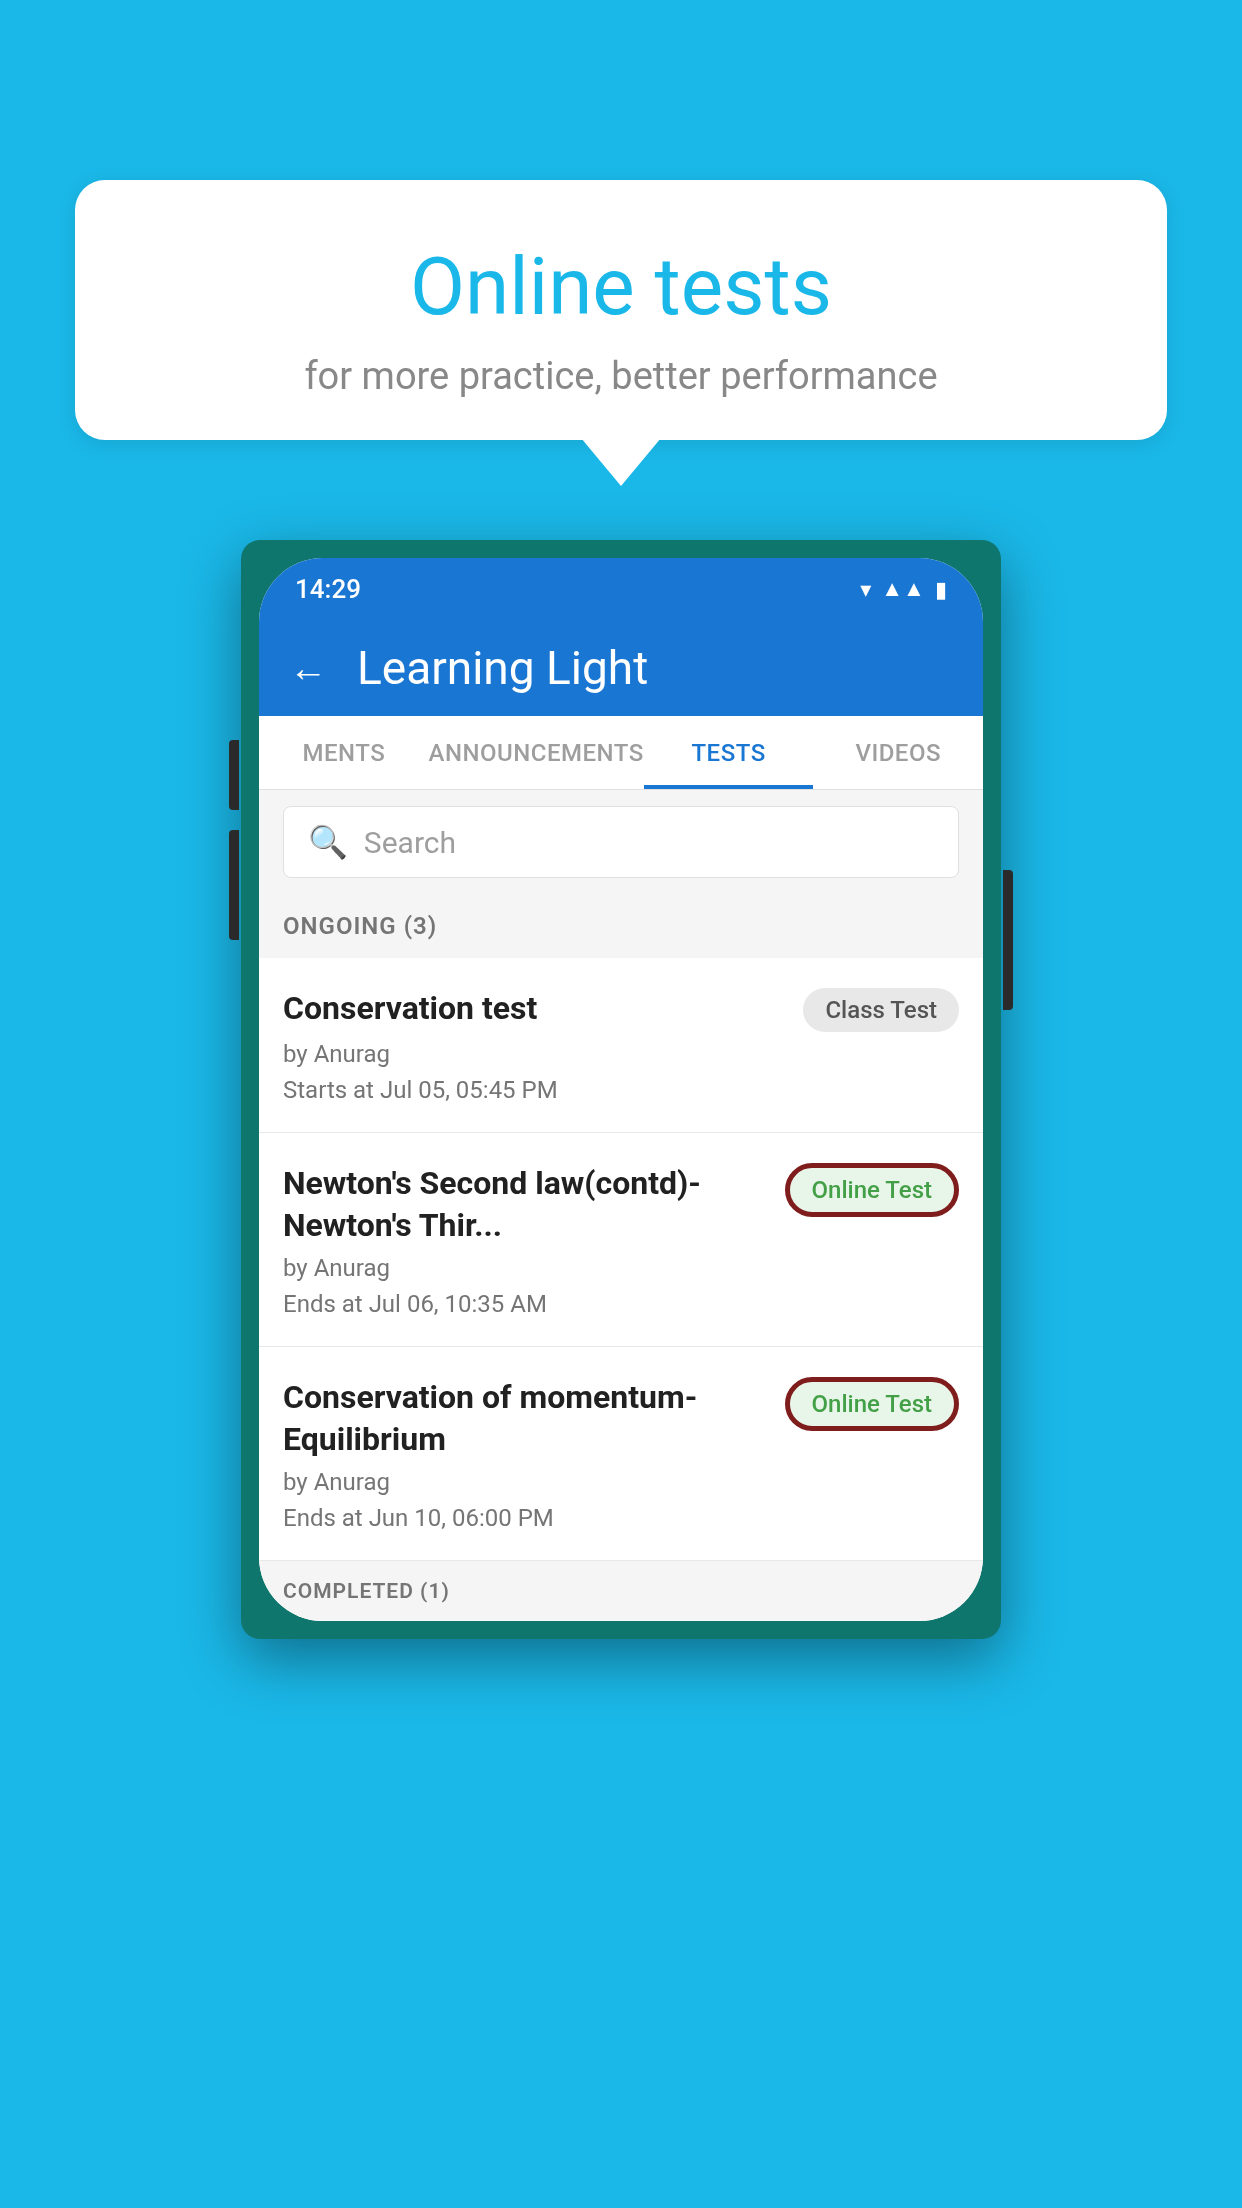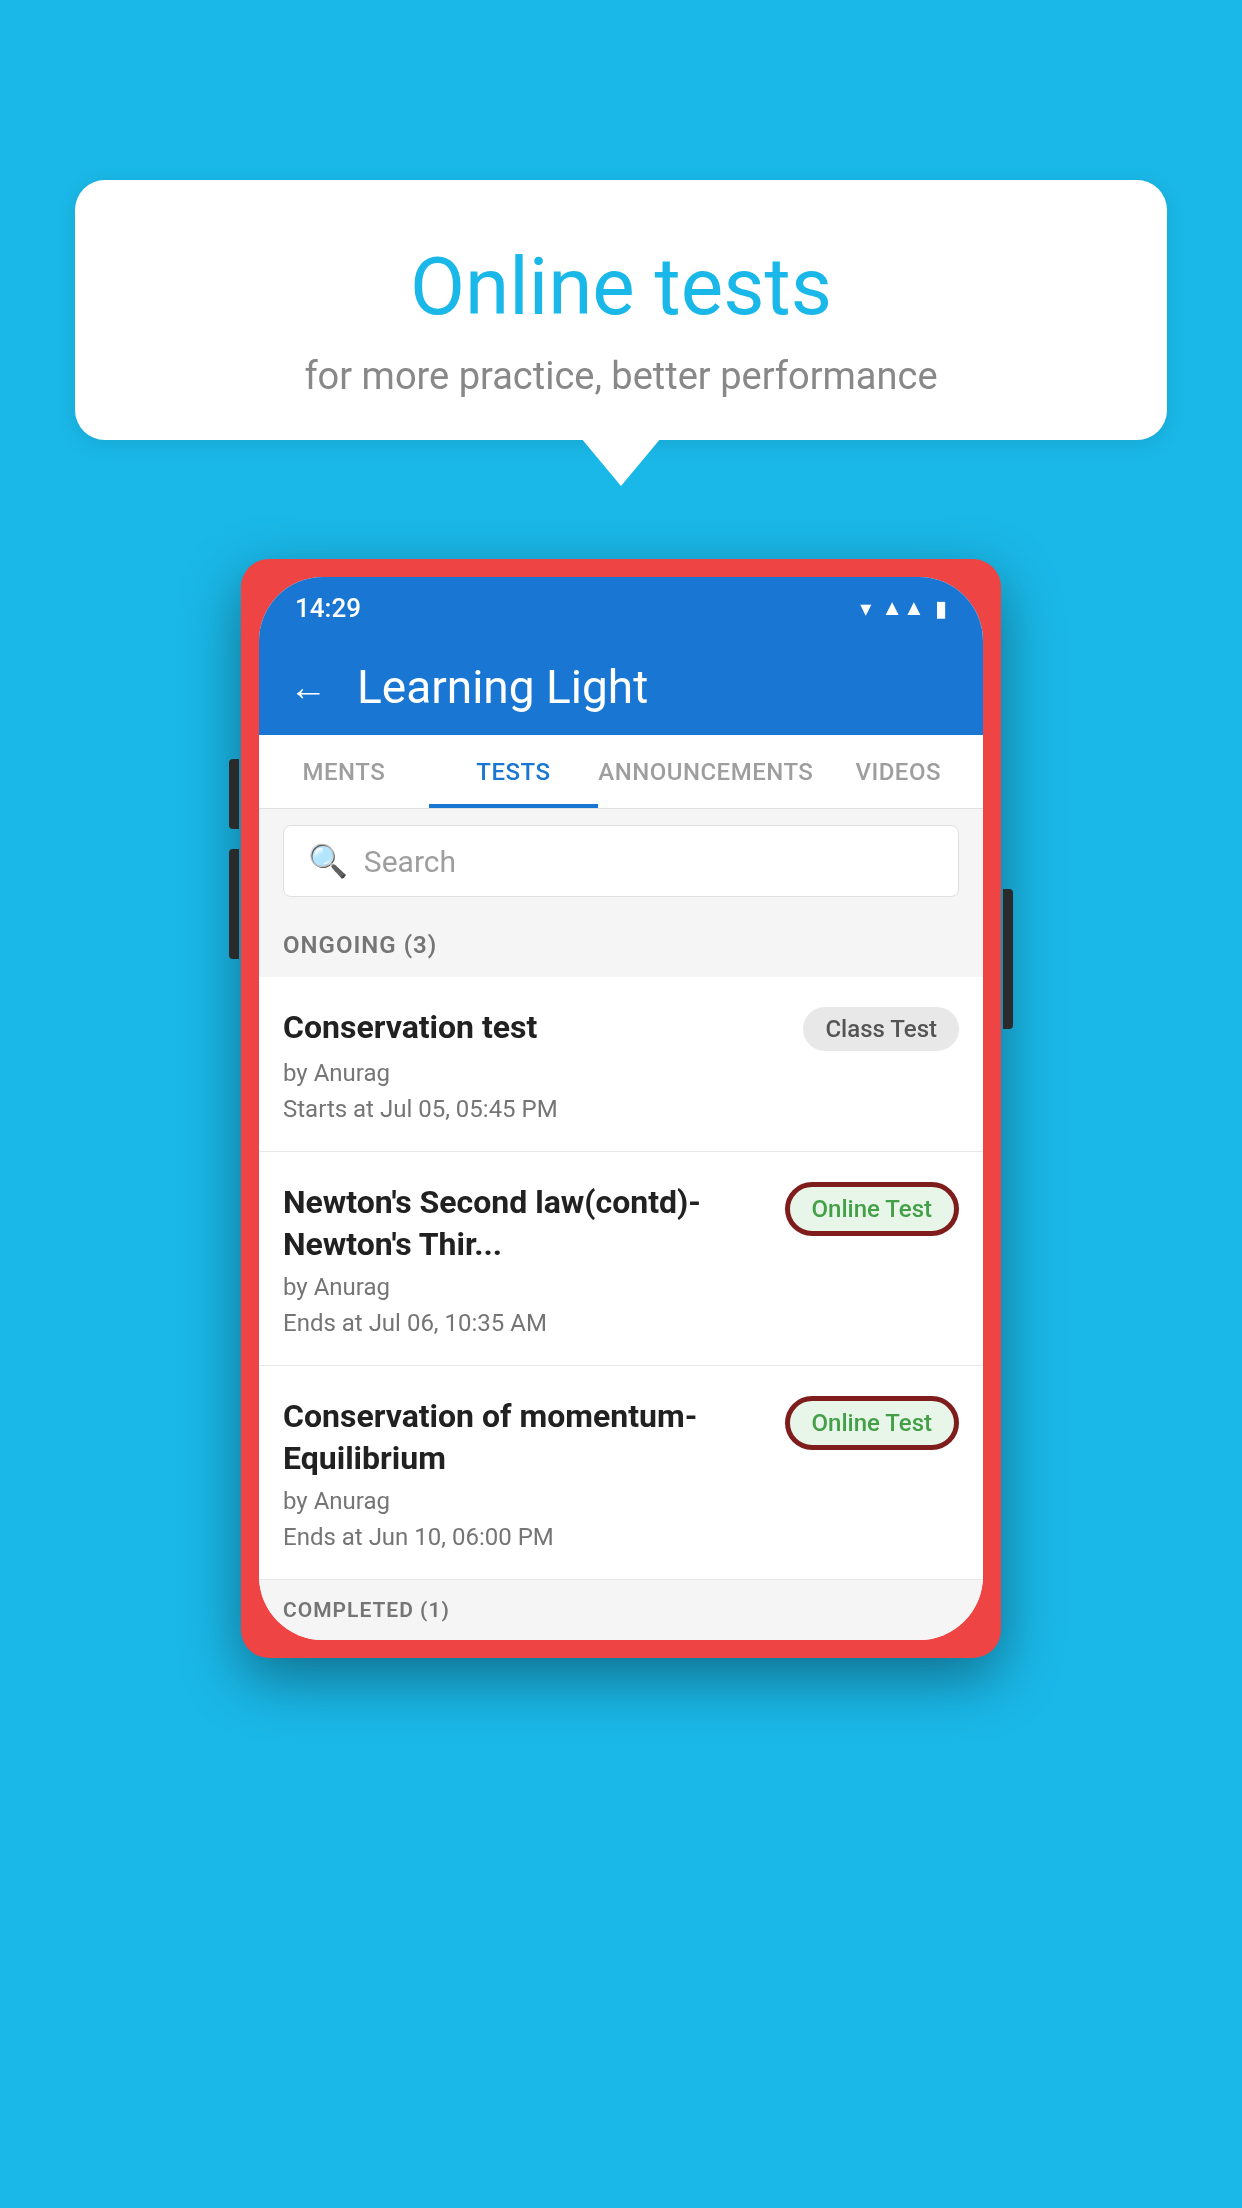--- a/index.html
+++ b/index.html
@@ -58,26 +58,25 @@
 
     
     .phone-container {
       position: absolute;
       top: 540px;
       left: 50%;
       transform: translateX(-50%);
       width: 760px;
     }
     .phone-outer {
-      background: #ef4444;
-      border-radius: 28px;
+      background: #0f766e;
+      border-radius: 19px;
       padding: 18px;
       box-shadow: 0 20px 60px rgba(0,0,0,0.4);
       position: relative;
-      margin-top: 19px;
     }
     .phone-screen {
       background: white;
       border-radius: 64px;
       overflow: hidden;
       position: relative;
     }
 
     
     .status-bar {
@@ -321,25 +320,25 @@
 
       <div class="app-bar">
         <span class="back-arrow">←</span>
         <span class="app-title">Learning Light</span>
       </div>
 
       <div class="tabs-bar">
         <div class="tab-item">
           <span>MENTS</span>
         </div>
+        <div class="tab-item">
+          <span>ANNOUNCEMENTS</span>
+        </div>
         <div class="tab-item active">
           <span>TESTS</span>
-        </div>
-        <div class="tab-item">
-          <span>ANNOUNCEMENTS</span>
         </div>
         <div class="tab-item">
           <span>VIDEOS</span>
         </div>
       </div>
 
       <div class="search-container">
         <div class="search-box">
           <span class="search-icon-char">🔍</span>
           <span class="search-placeholder">Search</span>

